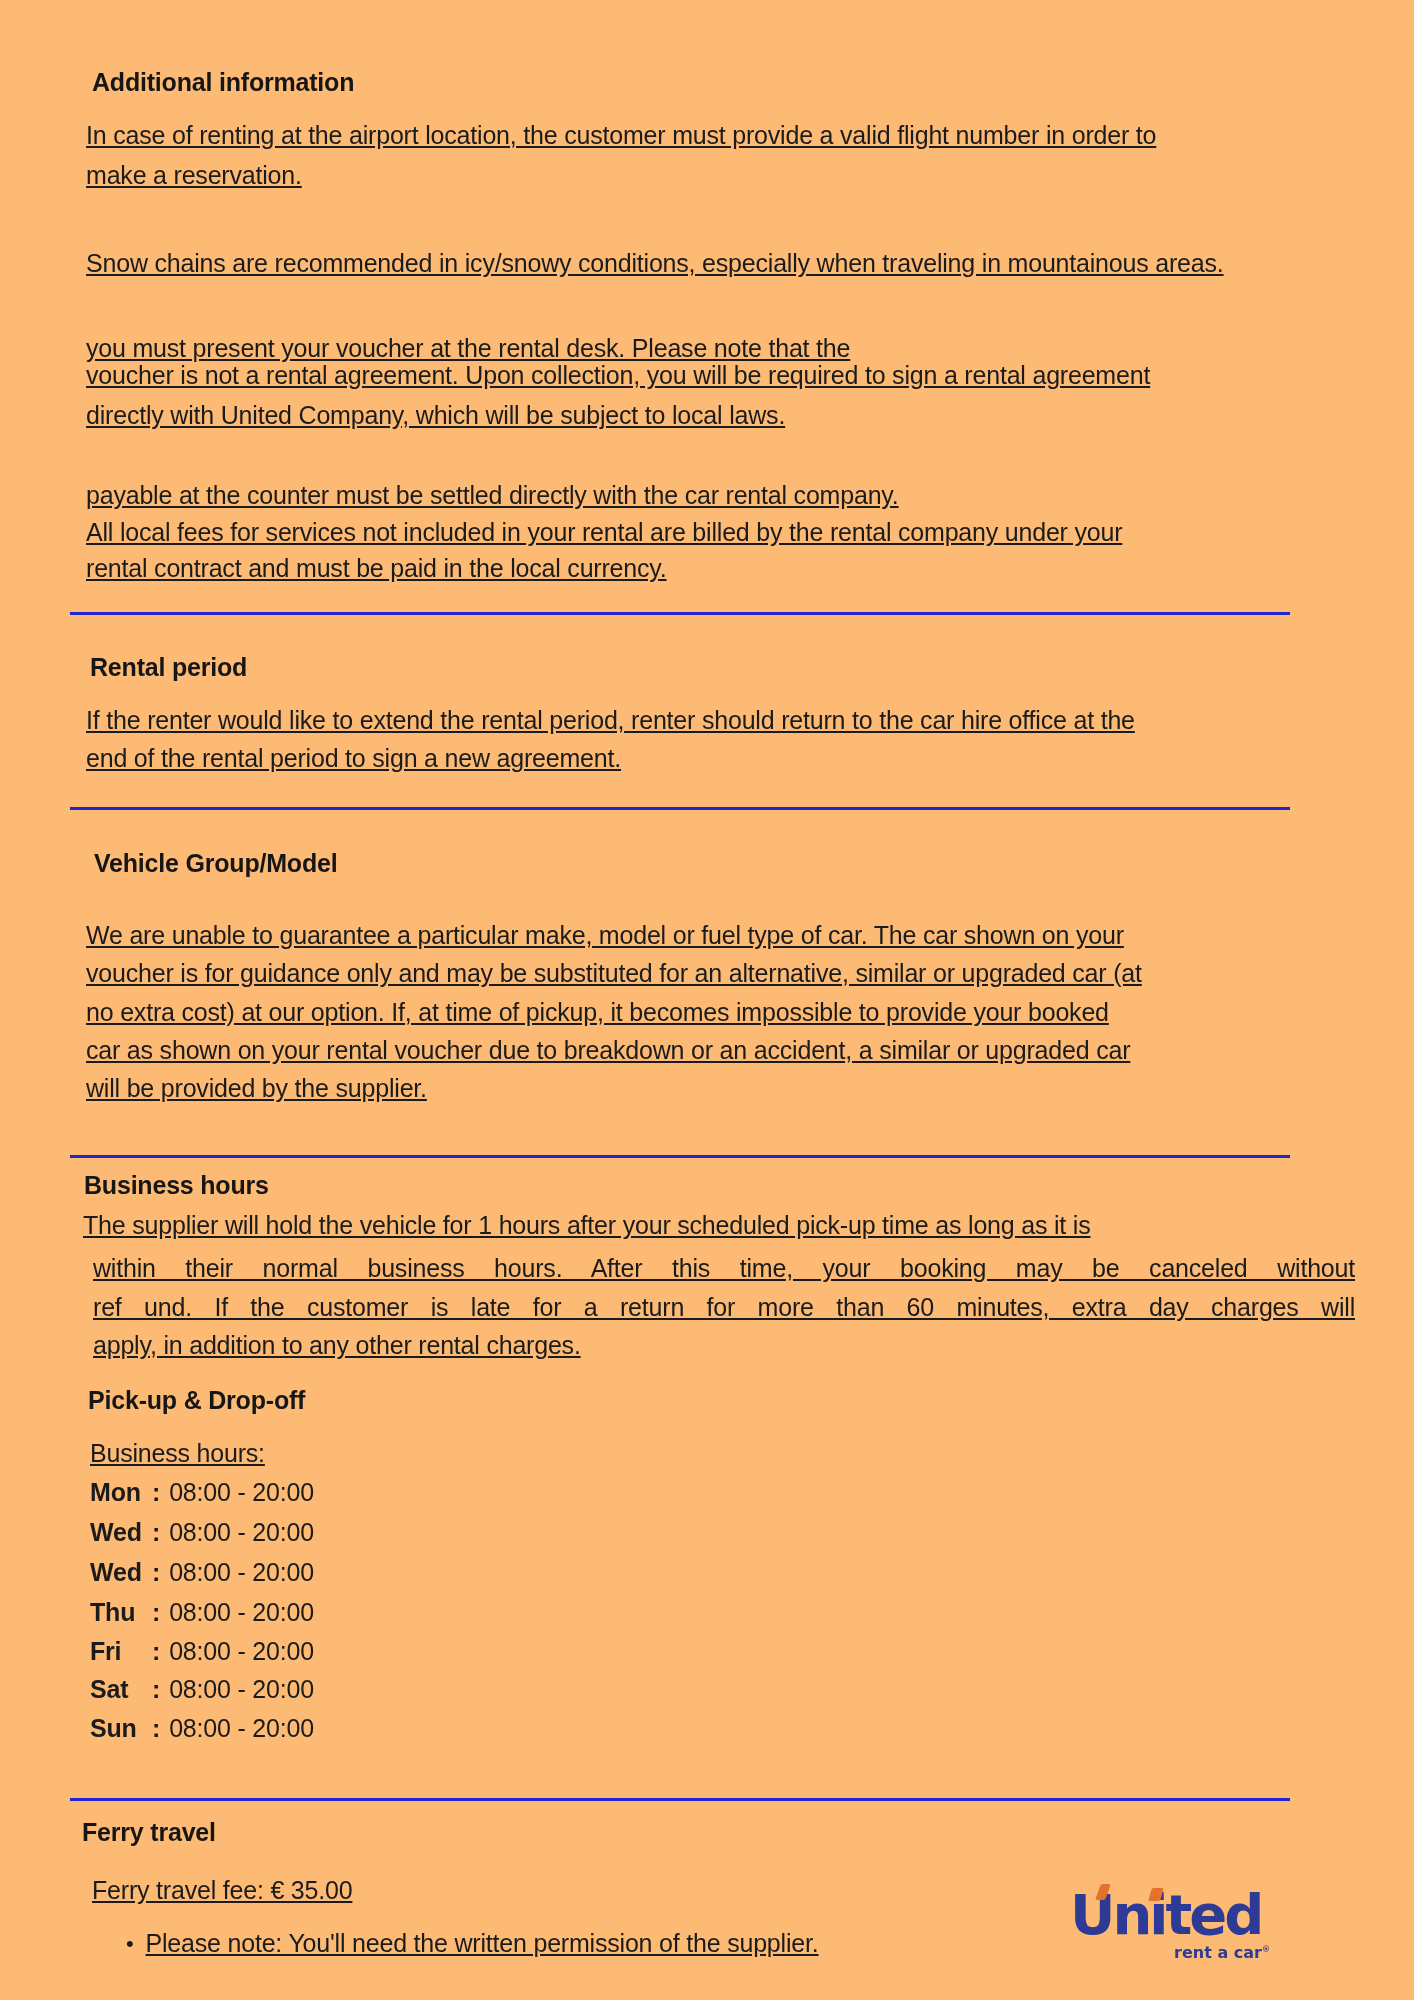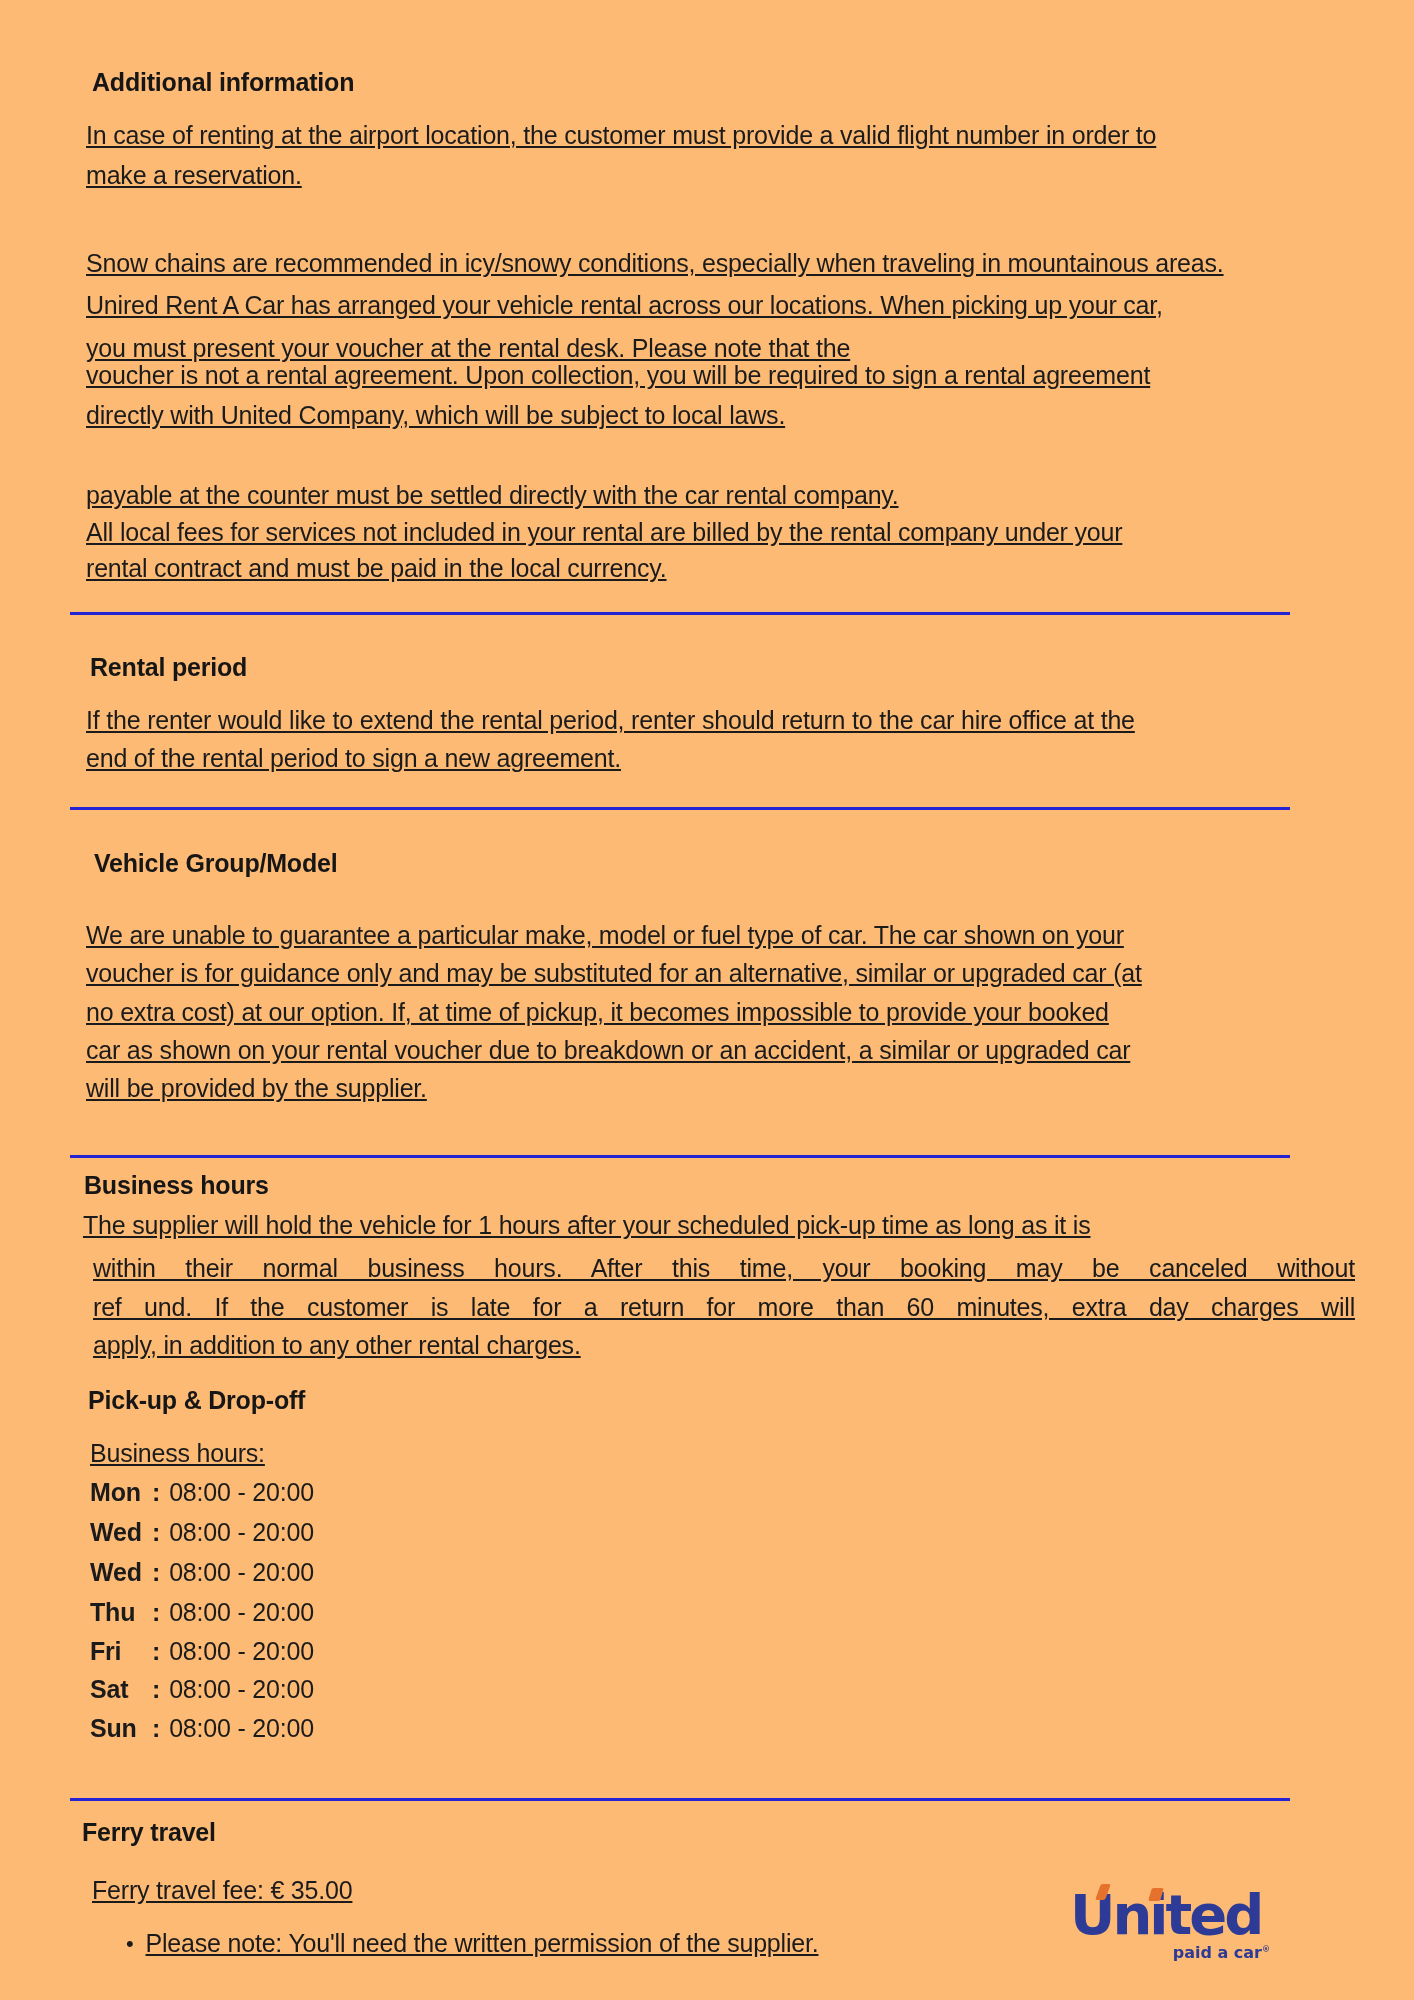--- a/index.html
+++ b/index.html
@@ -82,21 +82,20 @@
 </style>
 </head>
 <body>
 
 <div class="page">
 
   <h2 class="hd" style="top:62px;left:92px">Additional information</h2>
   <div class="ln" style="top:115px">In case of renting at the airport location, the customer must provide a valid flight number in order to</div>
   <div class="ln" style="top:155px">make a reservation.</div>
   <div class="ln" style="top:243px">Snow chains are recommended in icy/snowy conditions, especially when traveling in mountainous areas.</div>
-  <div class="ln" style="top:285px">Unired Rent A Car has arranged your vehicle rental across our locations. When picking up your car,</div>
   <div class="ln" style="top:328px">you must present your voucher at the rental desk. Please note that the</div>
   <div class="ln" style="top:355px">voucher is not a rental agreement. Upon collection, you will be required to sign a rental agreement</div>
   <div class="ln" style="top:395px">directly with United Company, which will be subject to local laws.</div>
   <div class="ln" style="top:475px">payable at the counter must be settled directly with the car rental company.</div>
   <div class="ln" style="top:512px">All local fees for services not included in your rental are billed by the rental company under your</div>
   <div class="ln" style="top:548px">rental contract and must be paid in the local currency.</div>
 
   <div class="divider" style="top:612px"></div>
 
   <h2 class="hd" style="top:647px">Rental period</h2>
@@ -151,17 +150,17 @@
   <div class="ln fee-line" style="top:1870px">Ferry travel fee: € 35.00</div>
   <div class="ln bullet-row" style="top:1923px">
     <span class="bullet">•</span><span class="note-text">Please note: You'll need the written permission of the supplier.</span>
   </div>
 
   <div class="logo">
     <div class="logo-brand">United</div>
     <div class="logo-accent"></div>
     <div class="logo-idot"></div>
     <div class="logo-tagline">
-      <span>paid a car</span><span class="reg">®</span>
+      <span>rent a car</span><span class="reg">®</span>
     </div>
   </div>
 
 </div>
 
 </body></html>

